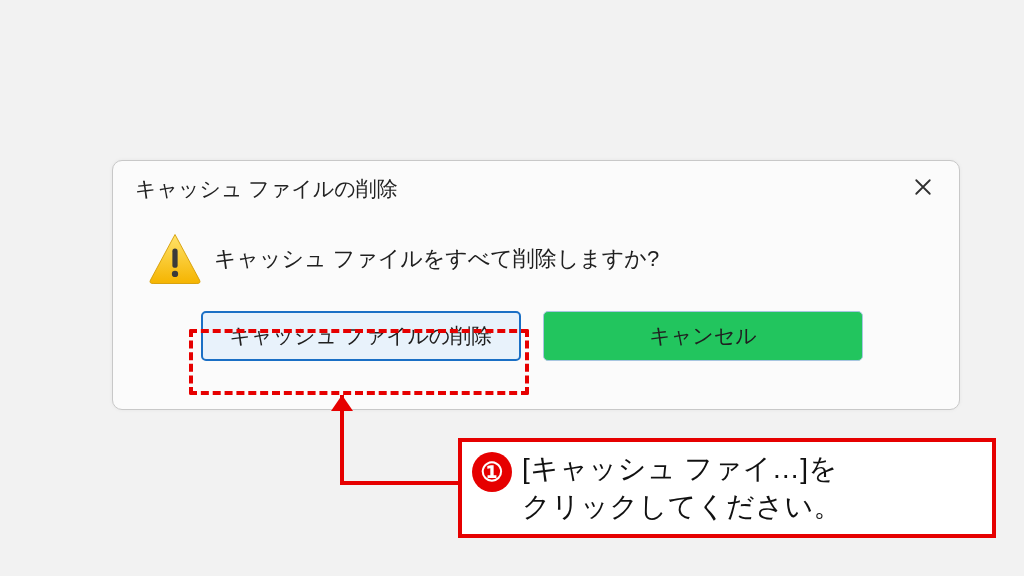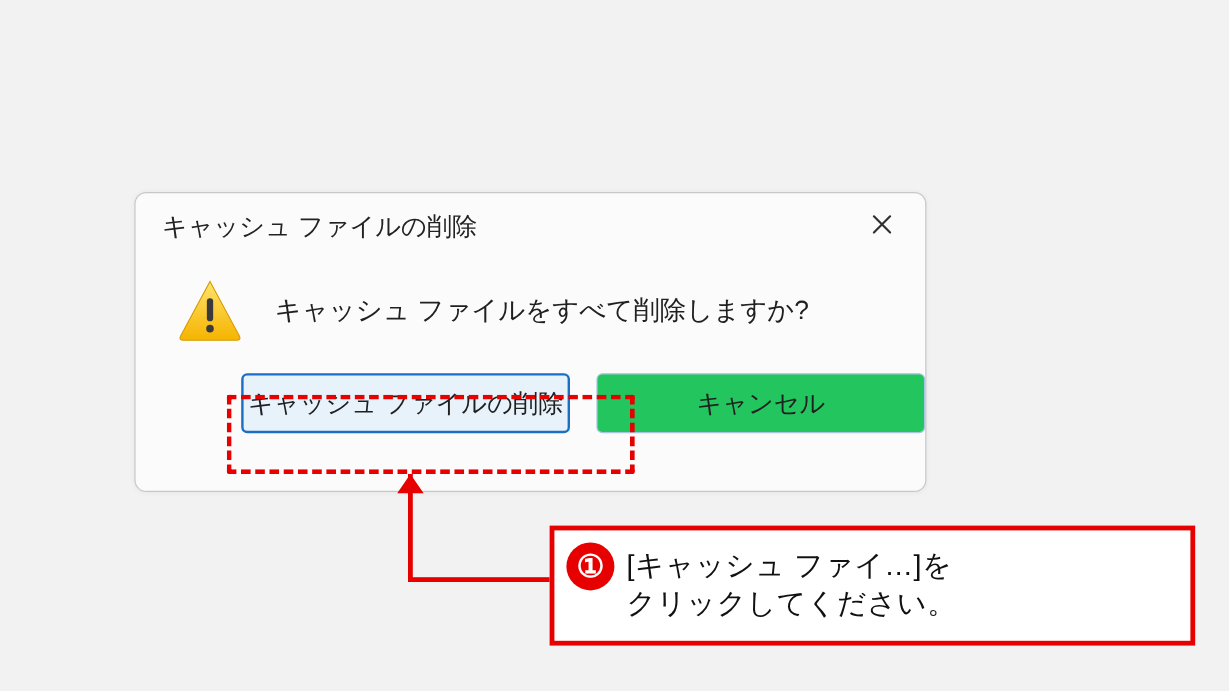--- a/index.html
+++ b/index.html
@@ -8,21 +8,21 @@
     width: 1024px; height: 576px;
     background: #f2f2f2;
     font-family: "Yu Gothic UI", "Meiryo", "Hiragino Sans", sans-serif;
     position: relative;
     overflow: hidden;
   }
   .dialog {
     position: absolute;
     left: 112px;
     top: 160px;
-    width: 660px;
+    width: 848px;
     height: 250px;
     background: #fbfbfb;
     border: 1px solid #c8c8c8;
     border-radius: 10px;
     box-shadow: 0 0 4px rgba(0,0,0,0.05);
   }
   .titlebar {
     display: flex;
     align-items: center;
     justify-content: space-between;
@@ -35,21 +35,21 @@
   .close {
     width: 28px; height: 28px;
     display:flex; align-items:center; justify-content:center;
     color:#303030;
   }
   .close svg { width: 18px; height: 18px; }
   .body {
     display: flex;
     align-items: center;
     padding: 20px 24px 4px 34px;
-    gap: 26px;
+    gap: 11px;
   }
   .warn-icon {
     width: 56px; height: 56px; flex: 0 0 56px;
   }
   .message {
     font-size: 22px;
     color: #202020;
   }
   .buttons {
     display: flex;
@@ -136,21 +136,21 @@
     background: #e60000;
     color: #fff;
     font-size: 26px;
     font-weight: 600;
     display:flex; align-items:center; justify-content:center;
     flex: 0 0 40px;
     align-self: flex-start;
     margin-top: 4px;
   }
   .callout-text {
-    font-size: 24px;
+    font-size: 28px;
     line-height: 1.35;
     color: #111;
     white-space: pre-line;
     letter-spacing: 0.5px;
   }
 </style>
 </head>
 <body>
 
 <div class="dialog">

